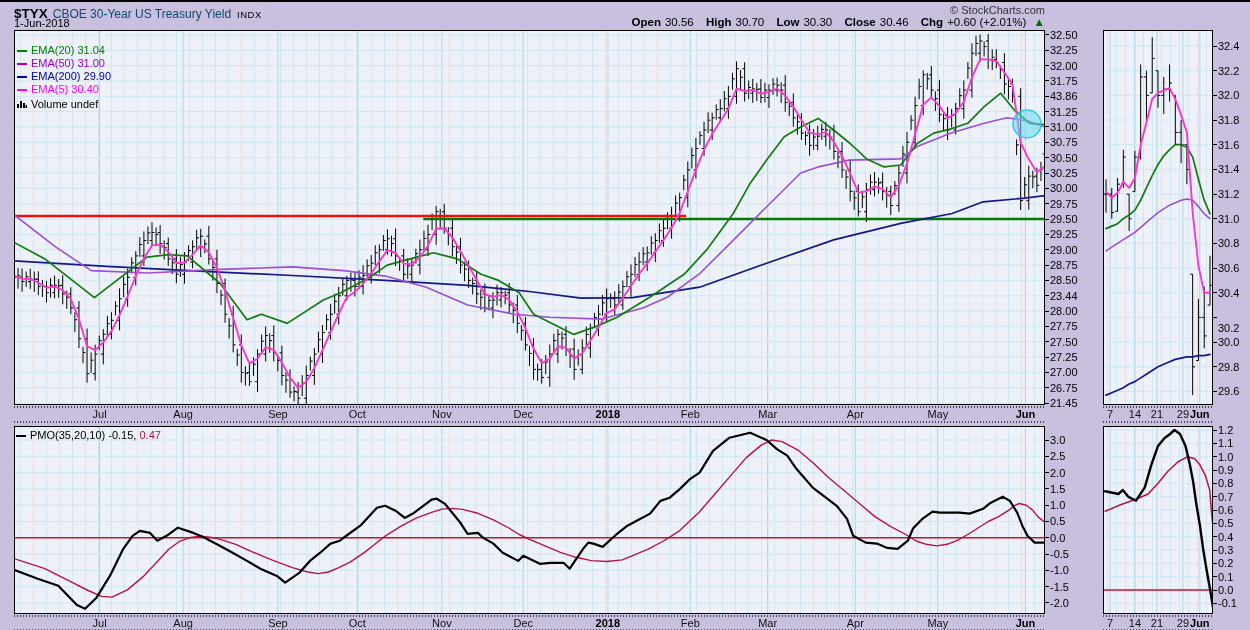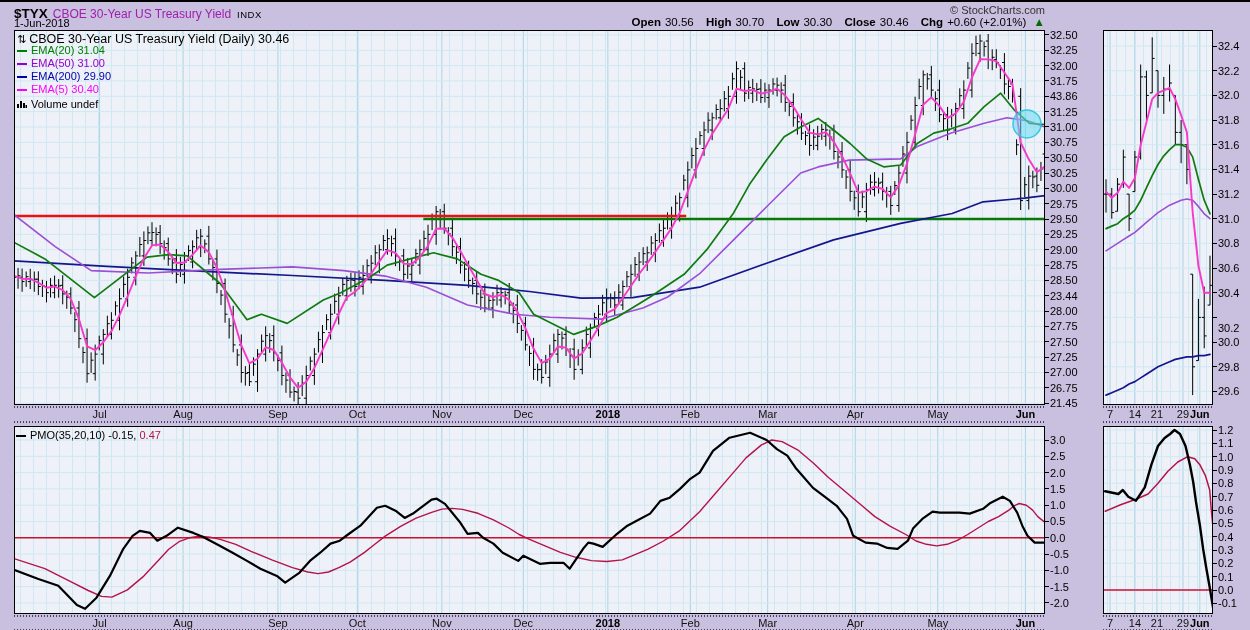--- a/index.html
+++ b/index.html
@@ -3,21 +3,21 @@
 <meta charset="utf-8">
 <style>
   html,body{margin:0;padding:0;}
   body{font-family:"Liberation Sans","DejaVu Sans",sans-serif;background:#9a8fae;}
   #stage{position:relative;width:1250px;height:630px;background:#c9bfdf;overflow:hidden;
          border-top:2px solid #000;box-sizing:border-box;}
   .abs{position:absolute;}
   
   #hdr-row1{left:14px;top:2px;height:13px;white-space:nowrap;}
   #sym{font-size:13.5px;font-weight:bold;color:#000;}
-  #symname{font-size:12px;color:#a21caf;margin-left:5px;}
+  #symname{font-size:12px;color:#0c4a6e;margin-left:5px;}
   #symex{font-size:9.5px;color:#000;margin-left:6px;letter-spacing:.5px;}
   #copyright{right:205px;top:2px;font-size:11px;color:#333;}
   #hdr-date{left:14px;top:15px;font-size:11px;color:#000;}
   #quote{right:205px;top:14px;font-size:11.5px;color:#000;white-space:nowrap;}
   #quote b{margin-left:9px;}
   #quote .v{margin-left:4px;}
   
   svg.panel{position:absolute;overflow:hidden;}
   
   #chart-title{left:17px;top:30px;font-size:12.5px;color:#000;white-space:nowrap;}
@@ -1056,23 +1056,20 @@
       <line x1="0" y1="137.3" x2="110" y2="137.3" stroke="#cfe8f2" stroke-width="1"></line>
       <line x1="0" y1="150.7" x2="110" y2="150.7" stroke="#cfe8f2" stroke-width="1"></line>
       <line x1="0" y1="164.0" x2="110" y2="164.0" stroke="#cfe8f2" stroke-width="1"></line>
       <line x1="0" y1="177.3" x2="110" y2="177.3" stroke="#cfe8f2" stroke-width="1"></line>
       <line x1="0" y1="164.0" x2="110" y2="164.0" stroke="#cc1133" stroke-width="1.5"></line>
       <polyline points="2.2,85.3 17.6,78.7 33.0,73.3 45.1,68.0 55.0,57.3 64.9,45.3 74.8,36.0 84.7,30.7 91.8,32.7 96.8,38.7 102.3,49.3 106.7,64.0 108.3,84.0 110.0,101.3" fill="none" stroke="#b5124a" stroke-width="1.5" stroke-linejoin="round" stroke-linecap="round"></polyline>
       <polyline points="2.2,65.3 15.4,68.0 19.8,64.0 25.3,70.7 33.0,74.7 41.8,61.3 48.4,38.7 55.0,20.0 61.6,12.0 67.1,8.0 71.5,4.0 77.0,8.0 82.5,20.0 86.9,38.7 90.2,56.0 93.0,76.0 96.8,98.7 100.1,122.7 103.4,142.7 106.7,161.3 110.0,181.3" fill="none" stroke="#000000" stroke-width="2.4" stroke-linejoin="round" stroke-linecap="round"></polyline>
       <rect x="0.5" y="0.5" width="109" height="187" fill="none" stroke="#000" stroke-width="1"></rect>
     </svg>
 
-  <div class="abs" id="chart-title">
-    <span class="ticn">⇅</span><span>CBOE 30-Year US Treasury Yield (Daily) 30.46</span>
-  </div>
   <div id="legend"></div>
 
   <div class="abs" id="pmo-label">
     <span class="sw"></span><span>PMO(35,20,10) -0.15,</span>
     <span id="pmo-sig-val" style="color: rgb(181, 18, 74);">0.47</span>
   </div>
 
   <div class="tickrow" style="left:14px;top:404px;width:1031px"></div>
   <div class="tickrow" style="left:1103px;top:404px;width:110px"></div>
   <div class="tickrow" style="left:14px;top:419px;width:1031px"></div>

